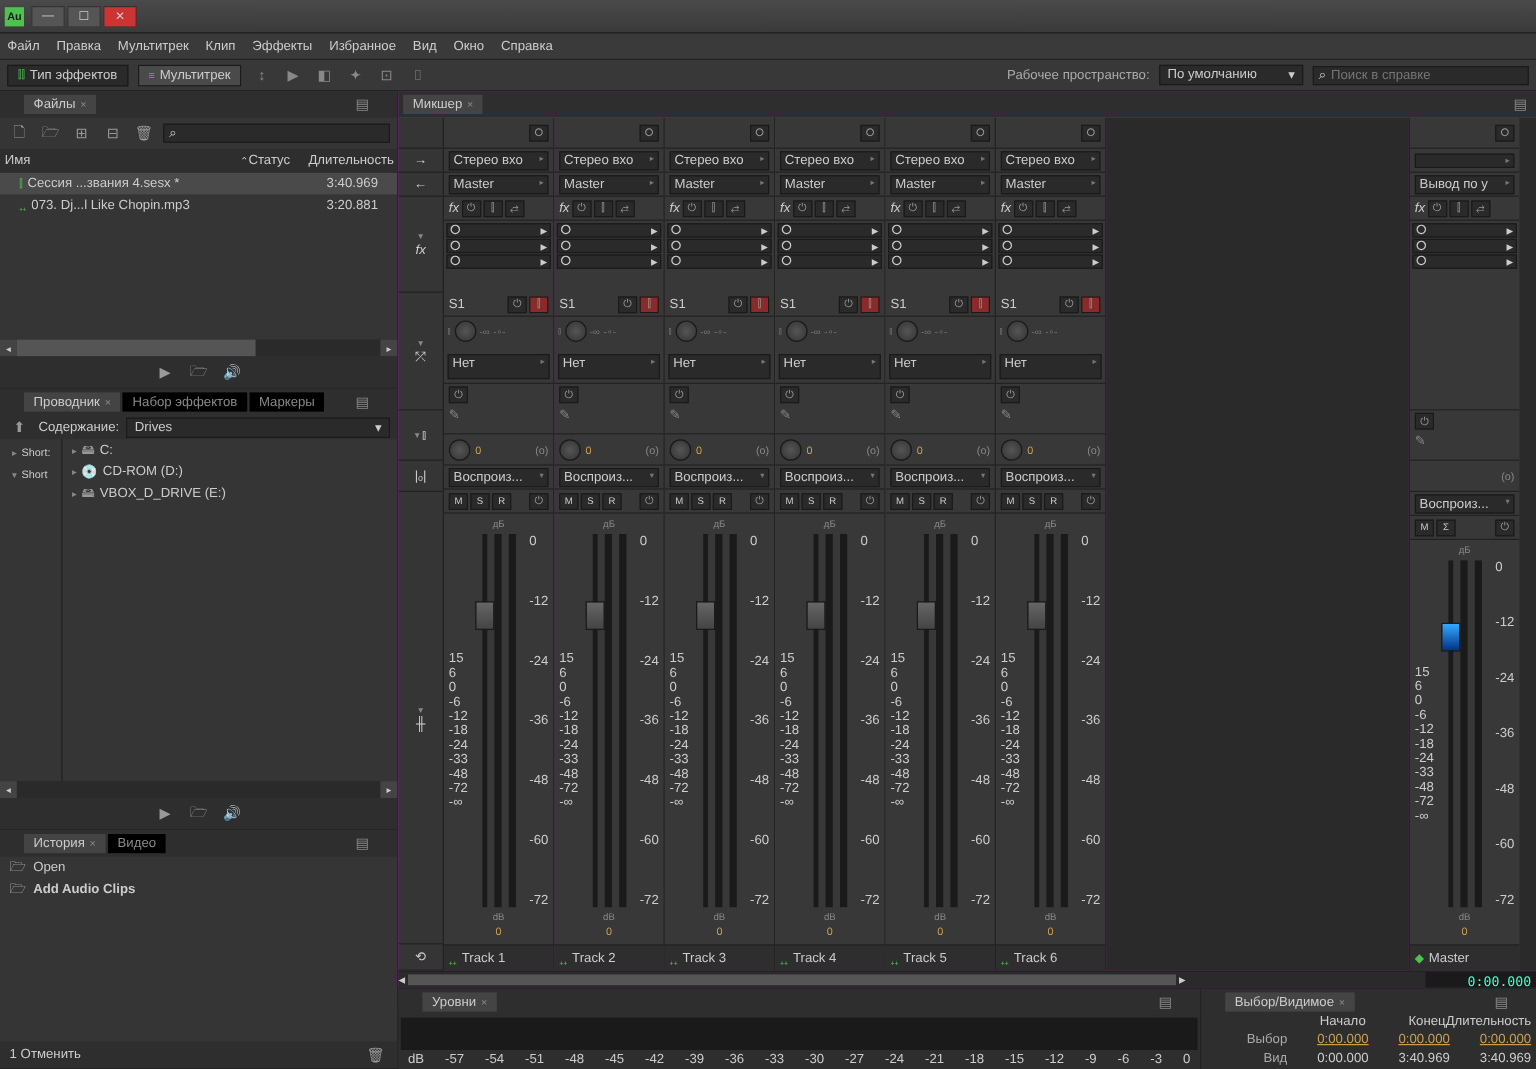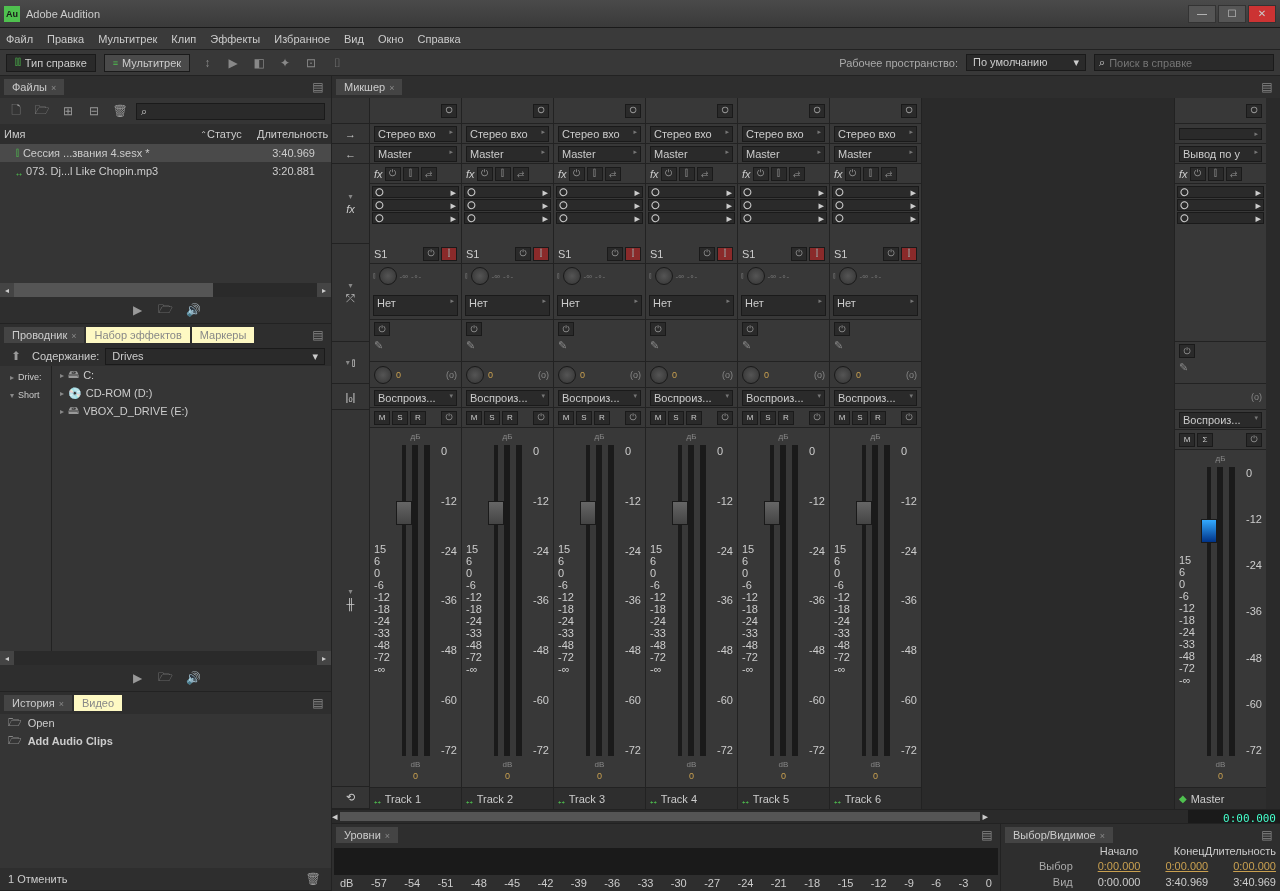--- a/index.html
+++ b/index.html
@@ -18,23 +18,23 @@
 .sig-ico{font-size:9px;color:#4fc14f}
 .sp{flex:1}
 .wslabel{color:#aaa}
 .wsdrop{background:#2a2a2a;border:1px solid #1a1a1a;padding:1px 6px;min-width:120px;display:flex;justify-content:space-between}
 .search{background:#2a2a2a;border:1px solid #1a1a1a;padding:1px 4px;min-width:180px;display:flex;align-items:center;gap:4px}
 .search input{background:transparent;border:none;outline:none;width:100%}
 .tbicon{width:18px;height:18px;display:inline-flex;align-items:center;justify-content:center;color:#888;font-size:12px}
 .main{display:flex;height:815px}
 .leftcol{width:332px;display:flex;flex-direction:column;border-right:1px solid #222}
 .panel{background:#353535;border-bottom:1px solid #222;display:flex;flex-direction:column}
-.tabrow{height:22px;display:flex;align-items:center;background:#2e2e2e;padding:0 4px}
+.tabrow{height:22px;display:flex;align-items:center;background:#2e2e2e;padding:0 20px}
 .tab{padding:2px 8px;background:#444;margin-right:2px}
-.tab.inactive{background:#fef9c3;color:#888}
+.tab.inactive{background:#000000;color:#888}
 .tabx{font-size:9px;margin-left:4px;color:#888}
 .ptoolrow{height:26px;display:flex;align-items:center;padding:0 6px;gap:6px}
 .searchsmall{flex:1;background:#2a2a2a;border:1px solid #1a1a1a;padding:1px 4px;display:flex;align-items:center;gap:2px}
 .searchsmall input{background:transparent;border:none;outline:none;width:100%}
 .filehdr{height:20px;background:#2e2e2e;display:flex;align-items:center;padding:0 4px;font-size:10px;color:#999}
 .filehdr .c1{flex:1}
 .filehdr .c2{width:50px}
 .filehdr .c3{width:70px;text-align:right}
 .filelist{flex:1;overflow:hidden}
 .frow{height:18px;display:flex;align-items:center;padding:0 16px;gap:4px}
@@ -104,21 +104,20 @@
 .scrollbar-v{width:14px;background:#2a2a2a}
 .dropdown-row{height:20px;display:flex;align-items:center;padding:0 6px;gap:6px;background:#2e2e2e}
 .mixscroll{height:14px;background:#2a2a2a;display:flex;border-top:1px solid #222}
 .mixscroll .thumb{background:#555;flex:1;margin:2px}
 </style>
 </head>
 <body>
 
 <div class="titlebar">
   <span class="app-icon">Au</span>
-  <span class="title">Adobe Audition</span>
   <div class="winbtns">
     <div class="winbtn">—</div>
     <div class="winbtn">☐</div>
     <div class="winbtn close">✕</div>
   </div>
 </div>
 
 <div class="menubar">
   <span>Файл</span>
   <span>Правка</span>
@@ -127,21 +126,21 @@
   <span>Эффекты</span>
   <span>Избранное</span>
   <span>Вид</span>
   <span>Окно</span>
   <span>Справка</span>
 </div>
 
 <div class="toolbar">
   <div class="modebtn">
       <span class="sig-ico">⫿⫿</span>
-      <span>Тип справке</span>
+      <span>Тип эффектов</span>
     </div>
   <div class="modebtn active">
       <span class="sig-ico">≡</span>
       <span>Мультитрек</span>
     </div>
   <span class="tbicon">↕</span>
   <span class="tbicon">▶</span>
   <span class="tbicon">◧</span>
   <span class="tbicon">✦</span>
   <span class="tbicon">⊡</span>
@@ -222,21 +221,21 @@
         <span>Содержание:</span>
         <div class="wsdrop" style="flex:1">
             <span>Drives</span>
             <span>▾</span>
           </div>
       </div>
       <div class="explorer-content">
         <div class="expside">
           <div class="exprow">
               <span class="tri">▸</span>
-              <span style="font-size:9px">Drive:</span>
+              <span style="font-size:9px">Short:</span>
             </div>
           <div class="exprow">
               <span class="tri">▾</span>
               <span style="font-size:9px">Short</span>
             </div>
         </div>
         <div class="expmain">
           <div class="exprow">
               <span class="tri">▸</span>
               <span class="drvico">🖴</span>

